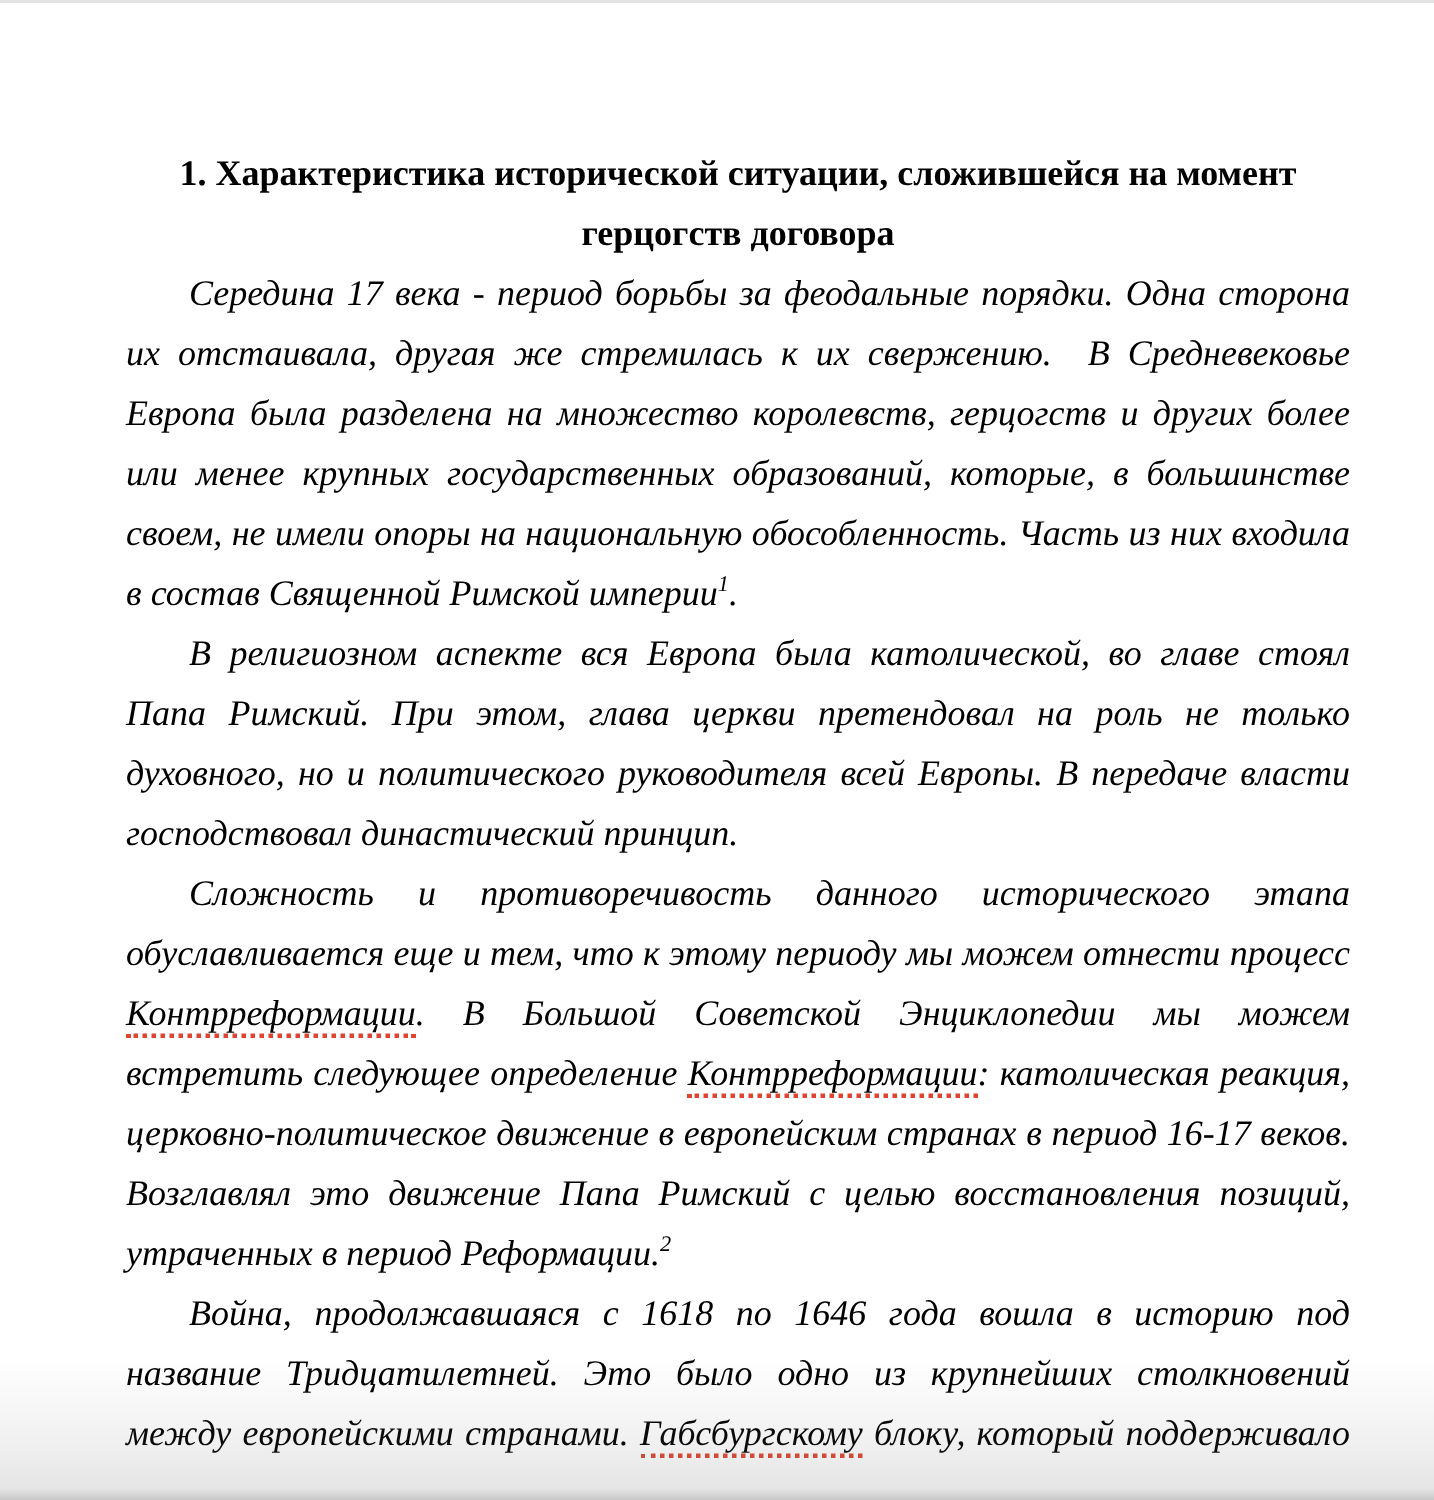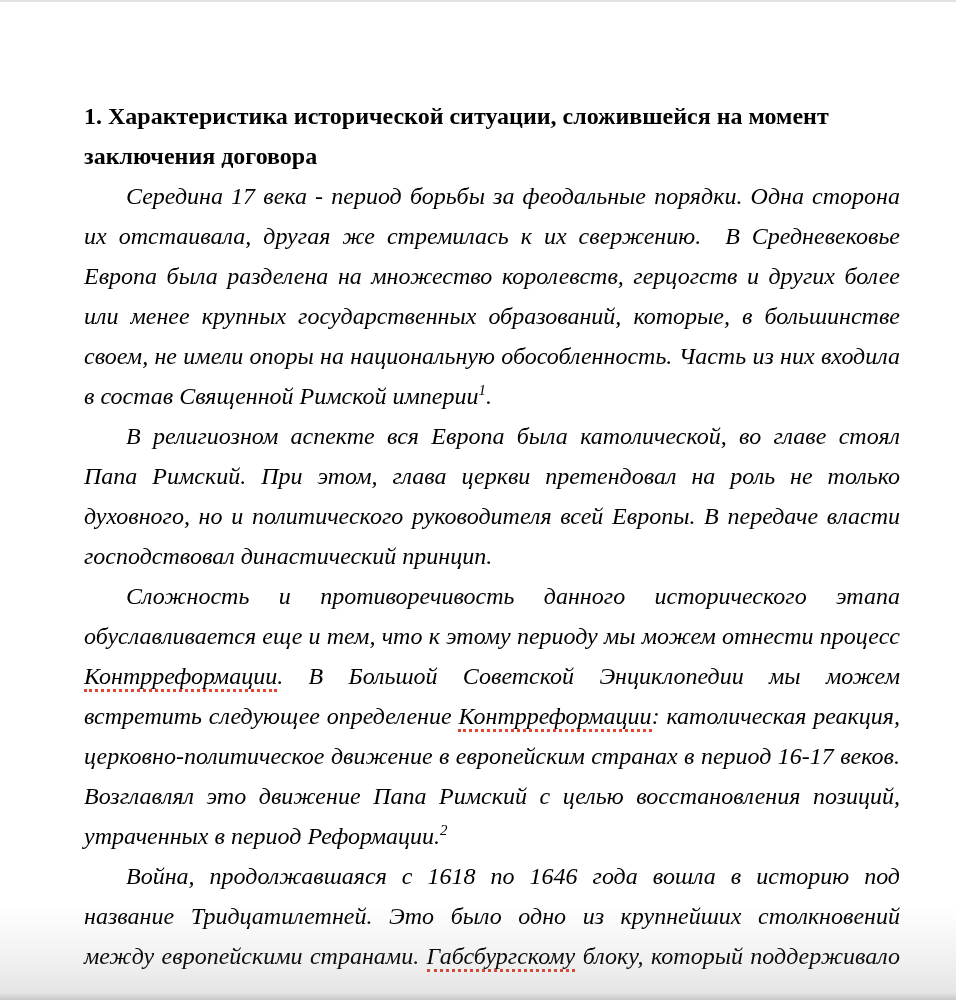--- a/index.html
+++ b/index.html
@@ -17,21 +17,21 @@
     border-top: 2px solid #e2e2e2;
     box-sizing: border-box;
   }
   .page {
     padding: 94px 56px 0 84px;
     font-size: 24px;
     line-height: 40px;
   }
   .heading {
     font-weight: bold;
-    text-align: left;
+    text-align: center;
     margin: 0;
     font-size: 24px;
     line-height: 40px;
   }
   .hline {
     white-space: nowrap;
   }
   .para {
     margin: 0;
     text-align: justify;
@@ -65,21 +65,21 @@
       rgba(110,110,110,0.38) 100%
     );
   }
 </style>
 </head>
 <body>
 
 <div class="page">
   <h1 class="heading">
       <div class="hline">1. Характеристика исторической ситуации, сложившейся на момент</div>
-      <div class="hline">заключения договора</div>
+      <div class="hline">герцогств договора</div>
     </h1>
   <div id="paragraphs">
       <p class="para"><span>Середина 17 века - период борьбы за феодальные порядки. Одна сторона их отстаивала, другая же стремилась к их свержению.&nbsp; В Средневековье Европа была разделена на множество королевств, герцогств и других более или менее крупных государственных образований, которые, в большинстве своем, не имели опоры на национальную обособленность. Часть из них входила в состав Священной Римской империи</span><sup class="fnref">1</sup><span>.</span></p>
       <p class="para"><span>В религиозном аспекте вся Европа была католической, во главе стоял Папа Римский. При этом, глава церкви претендовал на роль не только духовного, но и политического руководителя всей Европы. В передаче власти господствовал династический принцип.</span></p>
       <p class="para"><span>Сложность и противоречивость данного исторического этапа обуславливается еще и тем, что к этому периоду мы можем отнести процесс </span><span class="misspelled">Контрреформации</span><span>. В Большой Советской Энциклопедии мы можем встретить следующее определение </span><span class="misspelled">Контрреформации</span><span>: католическая реакция, церковно-политическое движение в европейским странах в период 16-17 веков. Возглавлял это движение Папа Римский с целью восстановления позиций, утраченных в период Реформации.</span><sup class="fnref">2</sup></p>
       <p class="para continues"><span>Война, продолжавшаяся с 1618 по 1646 года вошла в историю под название Тридцатилетней. Это было одно из крупнейших столкновений между европейскими странами. </span><span class="misspelled">Габсбургскому</span><span> блоку, который поддерживало</span></p>
     </div>
 </div>
 
 <div class="bottom-shade"></div>

